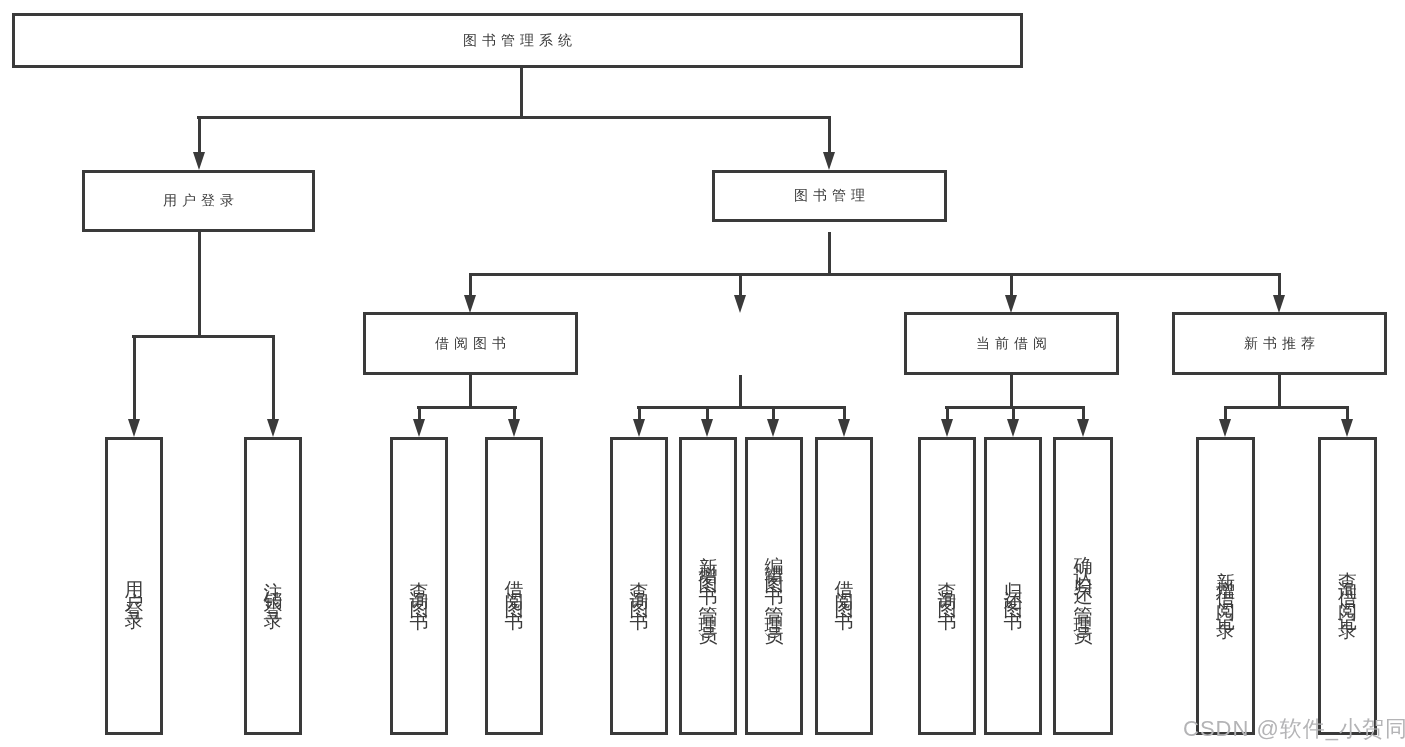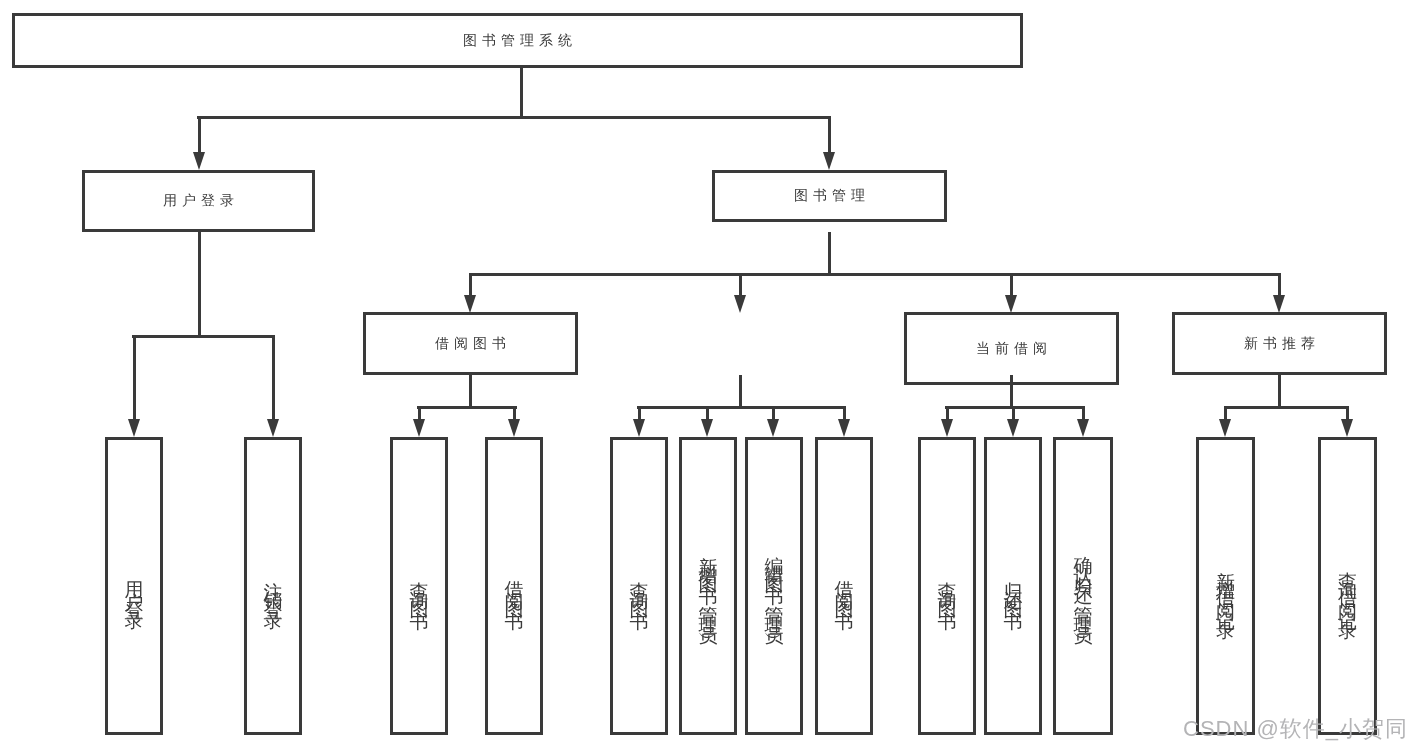--- a/index.html
+++ b/index.html
@@ -61,21 +61,21 @@
 
   <div class="box hbox" style="left:12px; top:13px; width:1011px; height:55px;">图书管理系统</div>
 
   <div class="box hbox" style="left:82px; top:170px; width:233px; height:62px;">用户登录</div>
 
   <div class="box hbox" style="left:712px; top:170px; width:235px; height:52px;">图书管理</div>
 
   <div class="box hbox" style="left:363px; top:312px; width:215px; height:63px;">借阅图书</div>
 
 
-  <div class="box hbox" style="left:904px; top:312px; width:215px; height:73px;">当前借阅</div>
+  <div class="box hbox" style="left:904px; top:312px; width:215px; height:63px;">当前借阅</div>
 
   <div class="box hbox" style="left:1172px; top:312px; width:215px; height:63px;">新书推荐</div>
 
   <div class="box vbox" style="left:105px; top:437px; width:58px; height:298px;">用户登录</div>
 
   <div class="box vbox" style="left:244px; top:437px; width:58px; height:298px;">注销登录</div>
 
   <div class="box vbox" style="left:390px; top:437px; width:58px; height:298px;">查询图书</div>
 
   <div class="box vbox" style="left:485px; top:437px; width:58px; height:298px;">借阅图书</div>

